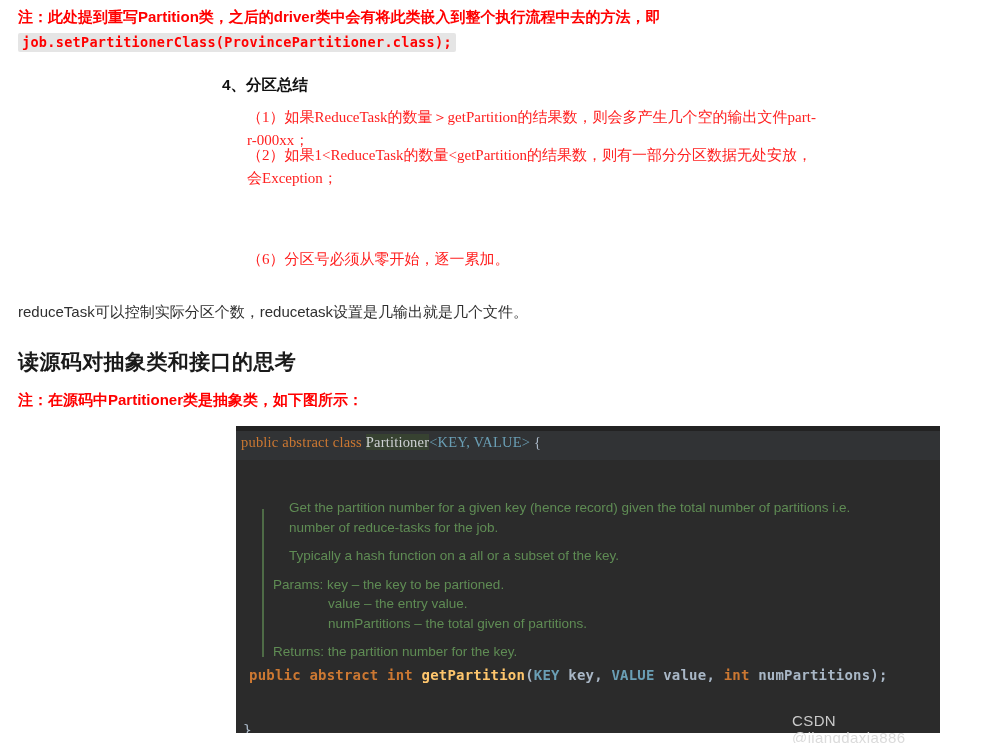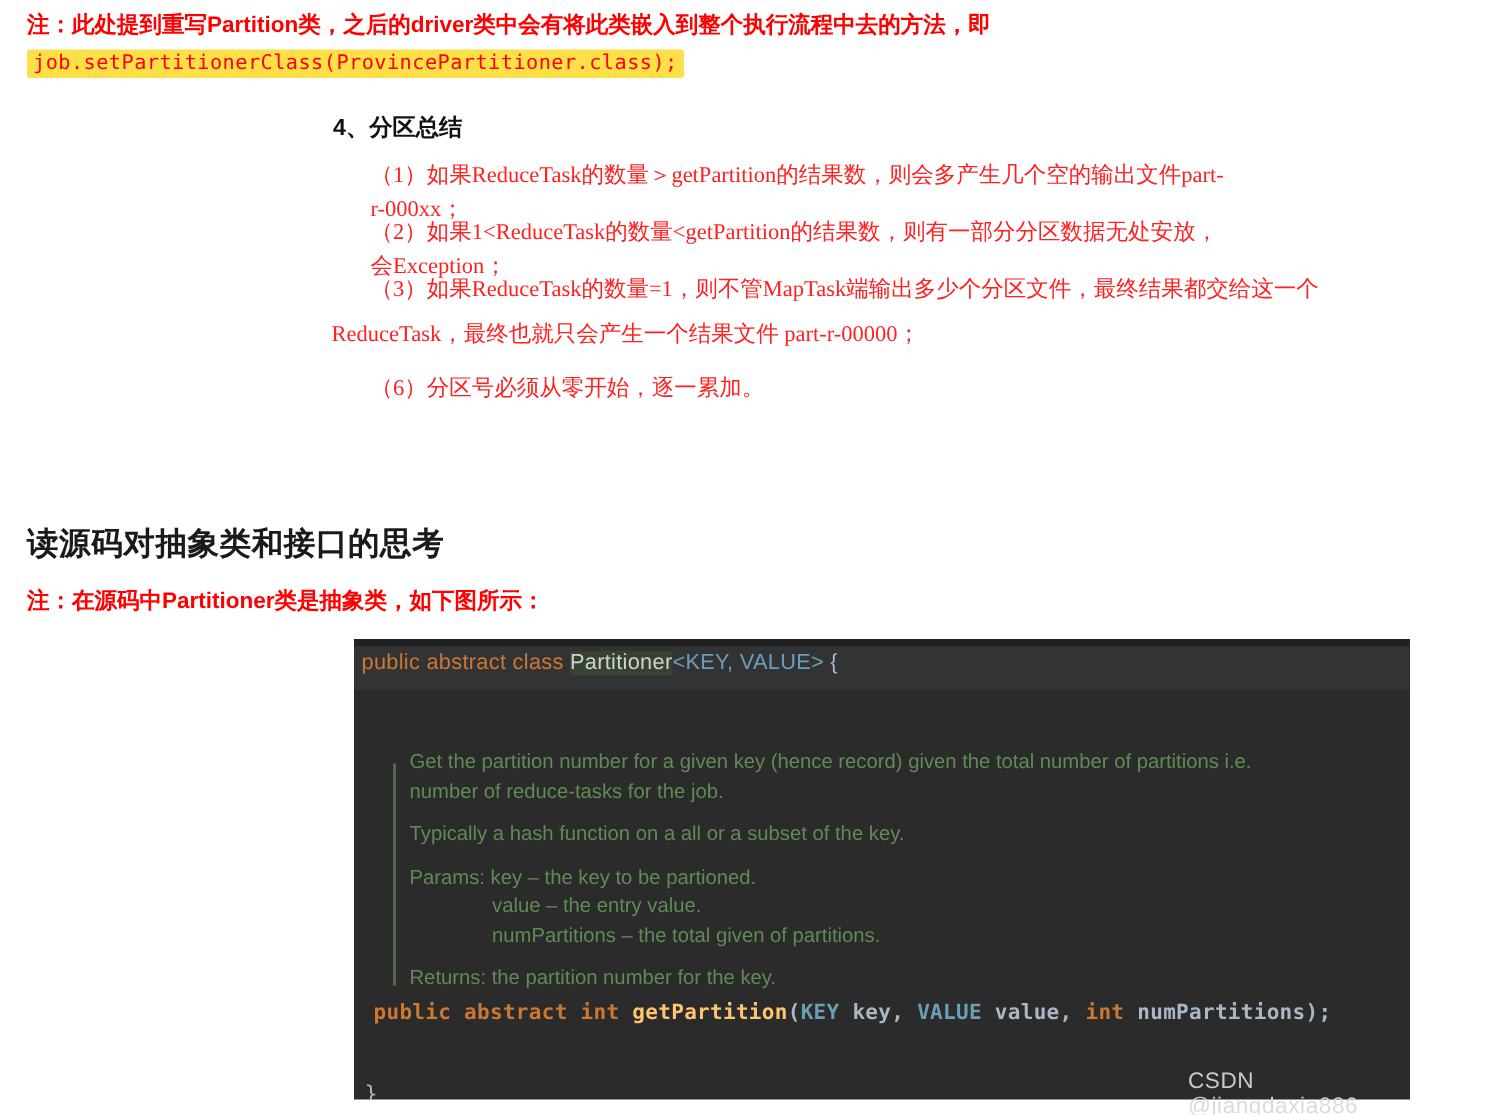--- a/index.html
+++ b/index.html
@@ -30,27 +30,27 @@
     font-size: 15px;
     font-weight: bold;
     color: #ff0000;
     line-height: 22px;
     letter-spacing: 0px;
   }
   .inline-code {
     position: absolute;
     left: 18px;
     top: 33px;
-    background: #fde047;
+    background: #e5e5e5;
     border-radius: 2px;
     padding: 1px 4px 2px 4px;
     color: #ff0000;
     font-family: "DejaVu Sans Mono", "Liberation Mono", monospace;
     font-size: 13.5px;
-    font-weight: normal;
+    font-weight: bold;
     letter-spacing: 0.3px;
   }
 
   
   .sec-head {
     position: absolute;
     left: 222px;
     top: 75px;
     font-size: 15.5px;
     font-weight: bold;
@@ -124,21 +124,21 @@
     position: absolute;
     left: 0; top: 5px;
     width: 704px;
     height: 29px;
     background: #313335;
   }
   .code-sig {
     position: absolute;
     left: 5px;
     top: 8px;
-    font-family: Liberation Sans, sans-serif;
+    font-family: Liberation Serif, serif;
     font-size: 14.5px;
     white-space: pre;
     letter-spacing: 0.2px;
   }
   .kw { color: #cc7832; }
   .cls { color: #cfd2d4; background: #374231; }
   .gen { color: #6a9fb5; }
   .punc { color: #a9b7c6; }
   .id  { color: #a9b7c6; }
   .mth { color: #ffc66d; }
@@ -160,21 +160,21 @@
   }
   .doc {
     position: absolute;
     left: 37px;
     top: 38px;
     width: 640px;
     color: #5f8c54;
     font-size: 13.5px;
     line-height: 19.5px;
   }
-  .doc p { margin: 0 0 9px 0; }
+  .doc p { margin: 0 0 9px 16px; }
   .doc .params-wrap { margin: 0 0 9px 0; }
   .doc .pind { display: block; padding-left: 55px; }
   .doc .ret { margin: 0; }
 
   .code-method {
     position: absolute;
     left: 13px;
     top: 207px;
     font-family: "DejaVu Sans Mono", "Liberation Mono", monospace;
     font-size: 14px;
@@ -207,26 +207,23 @@
 
 <div class="page">
 
   <div class="note-red">注：此处提到重写Partition类，之后的driver类中会有将此类嵌入到整个执行流程中去的方法，即</div>
   <div class="inline-code">job.setPartitionerClass(ProvincePartitioner.class);</div>
 
   <div class="sec-head">4、分区总结</div>
 
   <div class="red-item" id="item1">（1）如果ReduceTask的数量＞getPartition的结果数，则会多产生几个空的输出文件part-r-000xx；</div>
   <div class="red-item" id="item2">（2）如果1&lt;ReduceTask的数量&lt;getPartition的结果数，则有一部分分区数据无处安放，会Exception；</div>
-  <div class="red-item" id="item3">
-    <span>（3）如果ReduceTask的数量=1，则不管MapTask端输出多少个分区文件，最终结果都交给这一个</span>
-    <span class="cont">ReduceTask，最终也就只会产生一个结果文件 part-r-00000；</span>
-  </div>
   <div class="red-item" id="item4">（6）分区号必须从零开始，逐一累加。</div>
 
+  <div class="para">reduceTask可以控制实际分区个数，reducetask设置是几输出就是几个文件。</div>
 
   <div class="h2">读源码对抽象类和接口的思考</div>
 
   <div class="note-red2">注：在源码中Partitioner类是抽象类，如下图所示：</div>
 
   <div class="code-block">
     <div class="code-topstrip"></div>
     <div class="code-headbar"></div>
 
     <div class="code-sig"><span class="kw">public abstract class </span><span class="cls">Partitioner</span><span class="gen">&lt;KEY, VALUE&gt;</span><span class="punc"> {</span></div>

